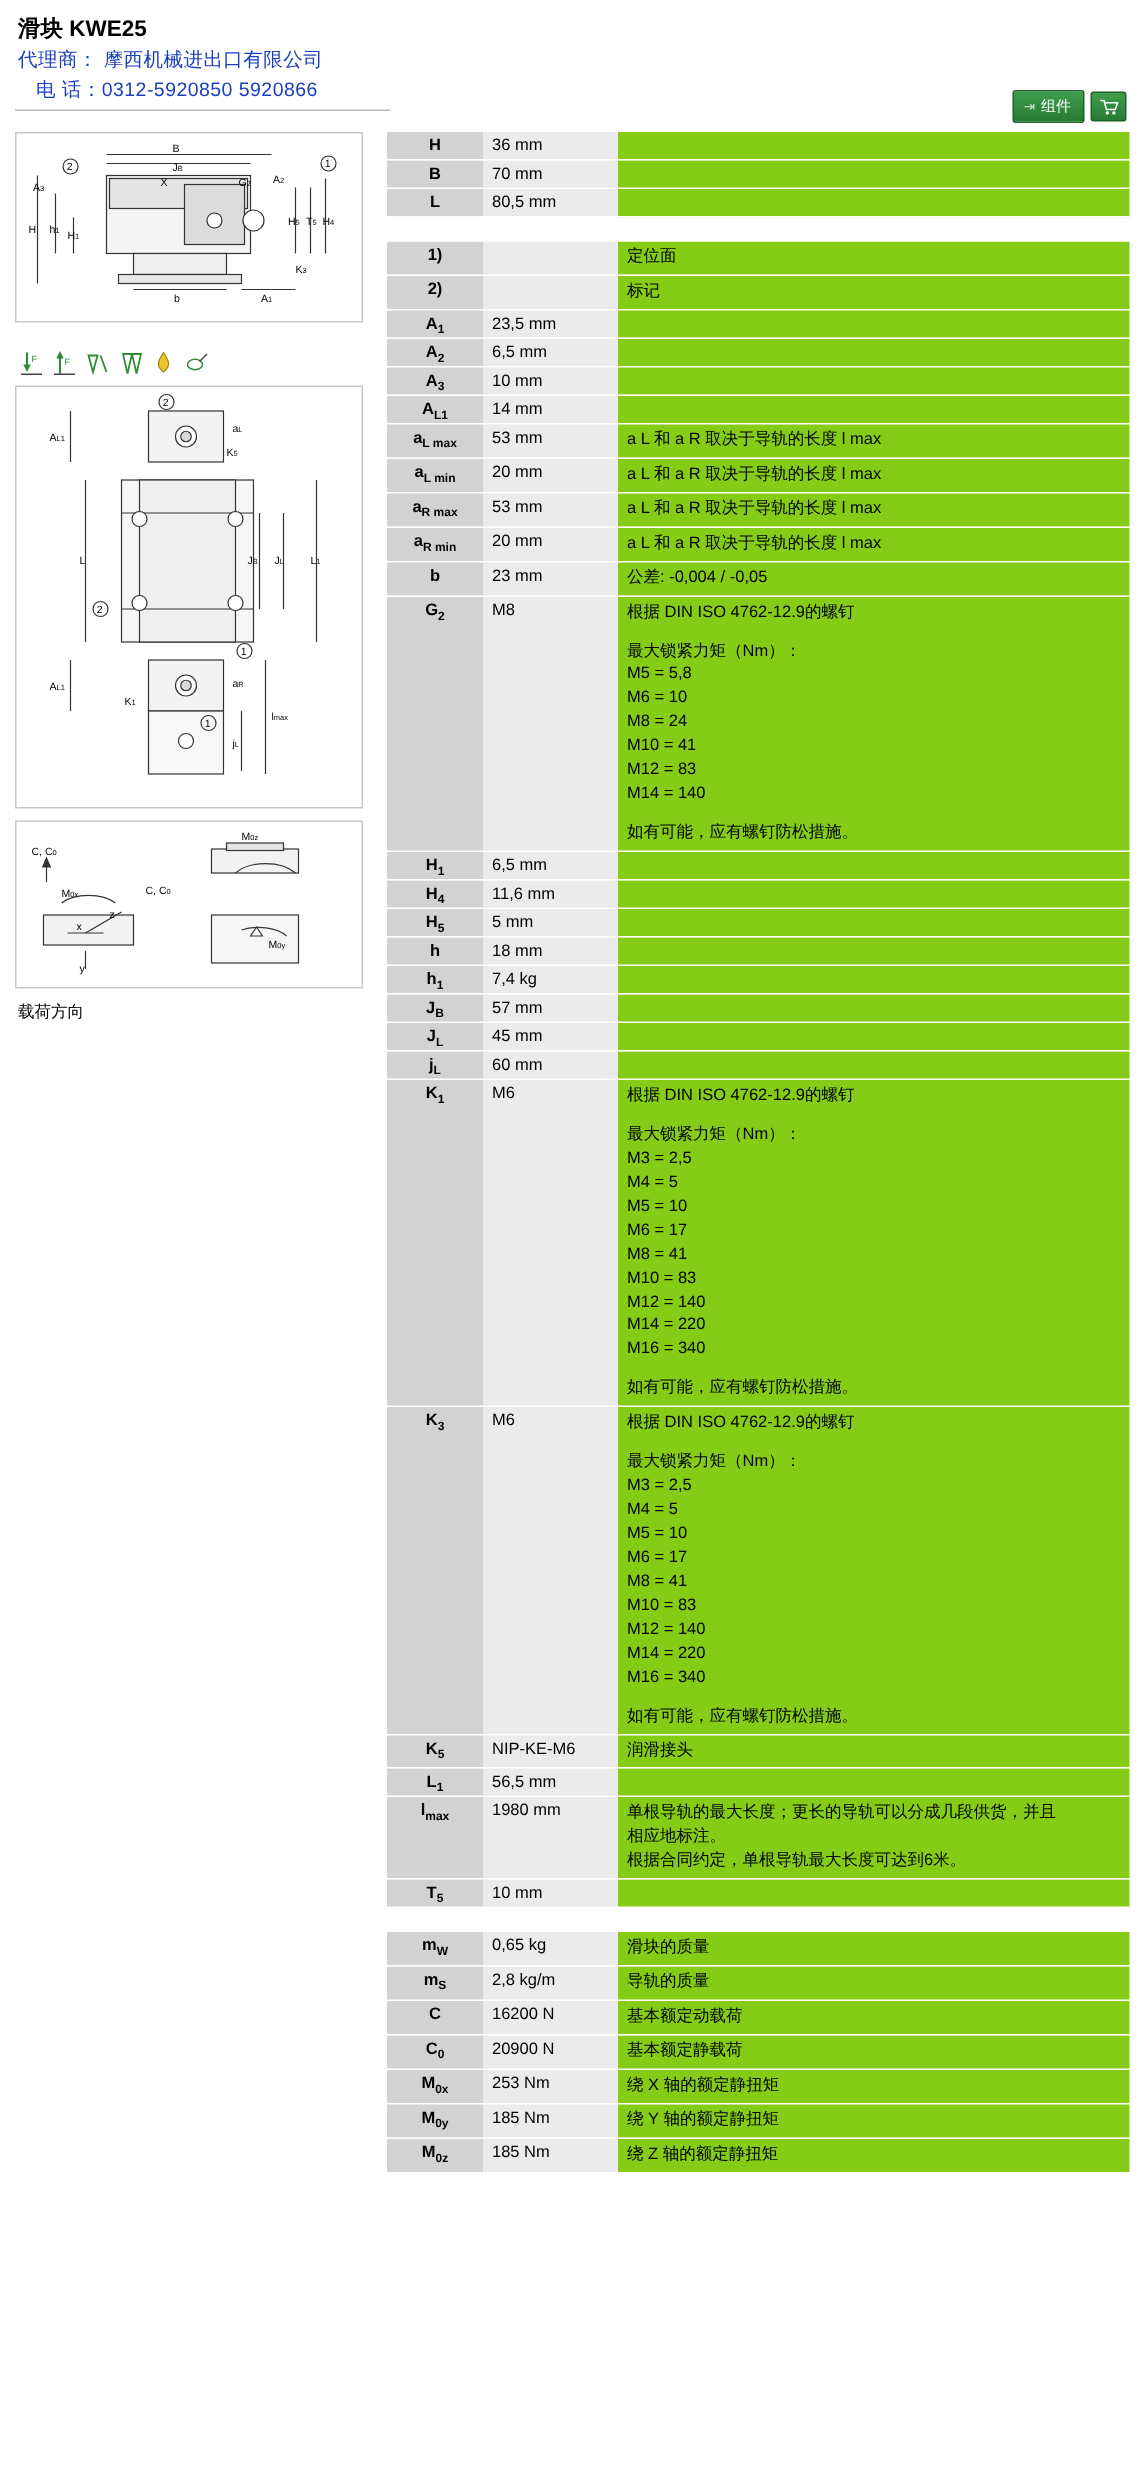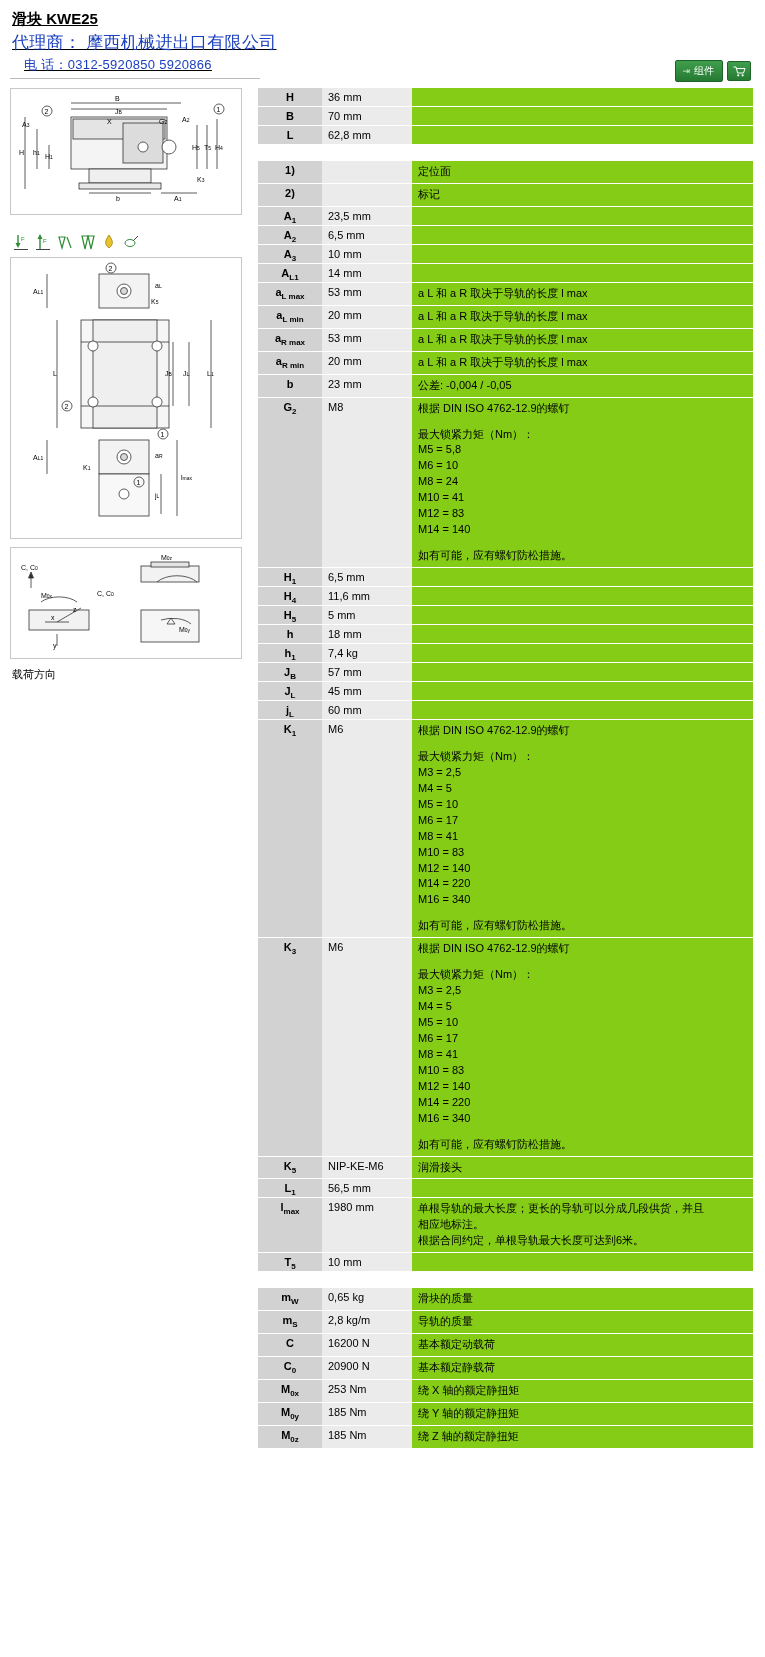--- a/index.html
+++ b/index.html
@@ -11,39 +11,38 @@
     width: 765px;
     font-family: "Liberation Sans", sans-serif;
     font-size: 11px;
     color: #000000;
   }
   .page {
     position: relative;
     width: 761px;
     min-height: 1657px;
     background: #ffffff;
-    text-decoration: underline;
   }
   
   .header {
     padding: 8px 10px 0 10px;
   }
   .title {
     font-size: 15px;
     font-weight: bold;
     color: #000;
     margin: 2px 0 1px 2px;
   }
   .subtitle {
     font-size: 11px;
     color: #000;
     margin: 0 0 3px 2px;
   }
   .agent-line {
-    font-size: 17px;
+    font-size: 13px;
     color: #1a3fbf;
     margin: 2px 0 0 2px;
     letter-spacing: 0.3px;
   }
   .agent-line2 {
     font-size: 13px;
     color: #1a3fbf;
     margin: 2px 0 4px 14px;
     letter-spacing: 0.3px;
   }
@@ -402,21 +401,21 @@
             <td class="val">36  mm</td>
             <td class="note"></td>
           </tr>
           <tr>
             <td class="sym">B</td>
             <td class="val">70  mm</td>
             <td class="note"></td>
           </tr>
           <tr>
             <td class="sym">L</td>
-            <td class="val">62,8  mm</td>
+            <td class="val">80,5  mm</td>
             <td class="note"></td>
           </tr>
           <tr class="spacer-row">
             <td colspan="3"></td>
           </tr>
           <tr>
             <td class="sym">1)</td>
             <td class="val"></td>
             <td class="note">定位面</td>
           </tr>

